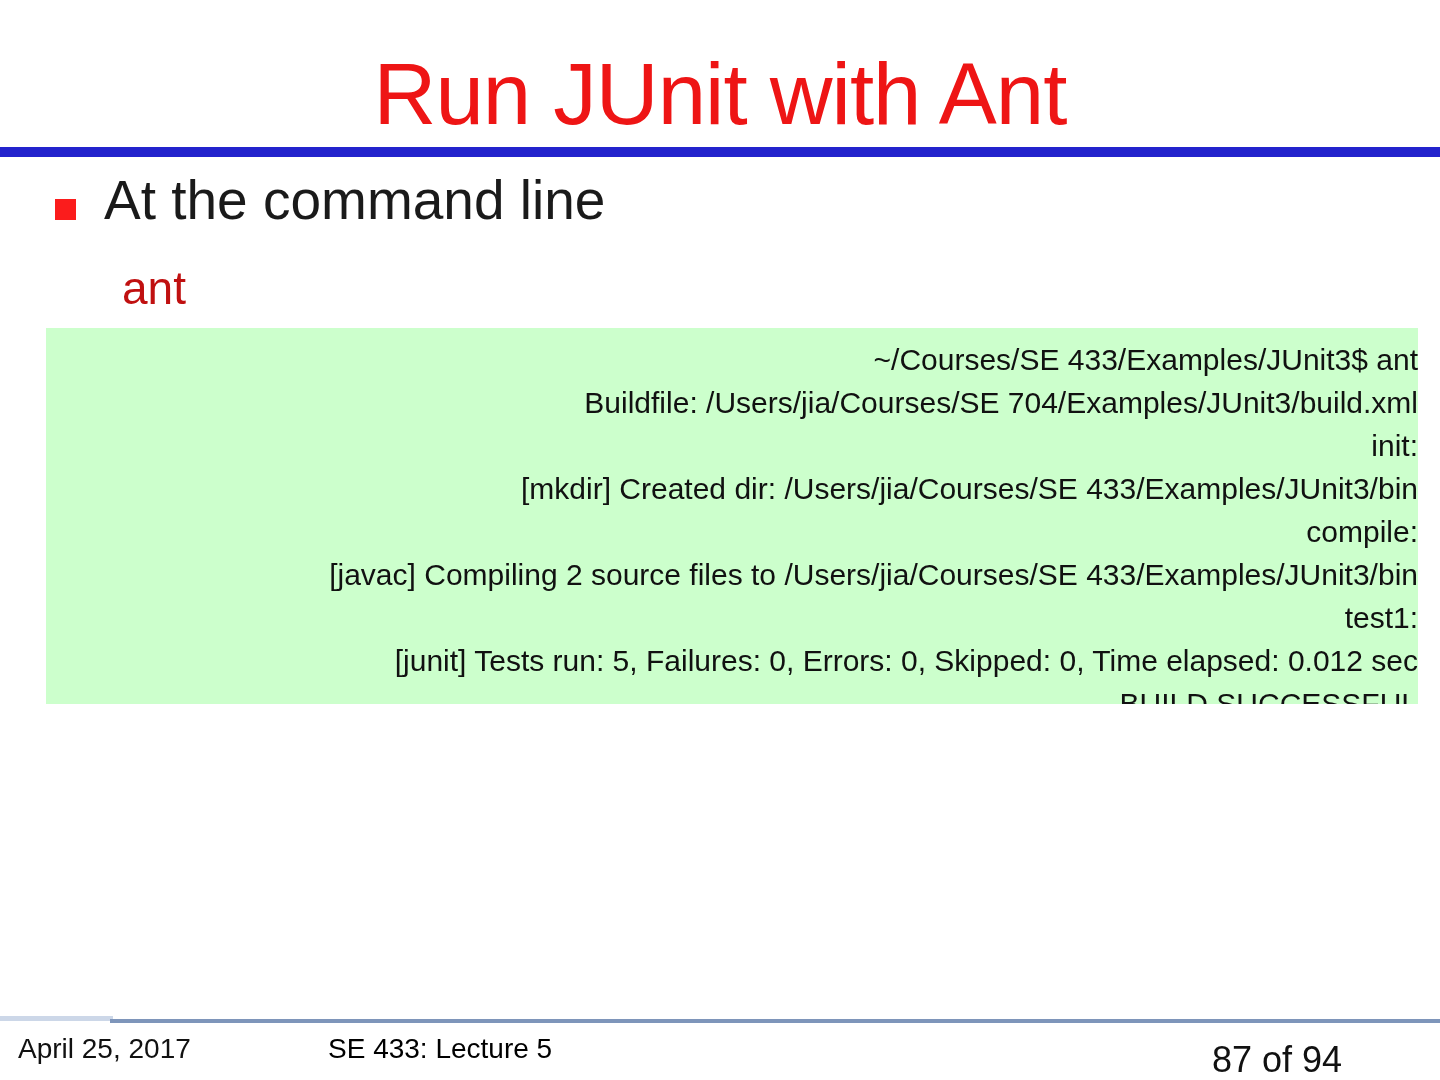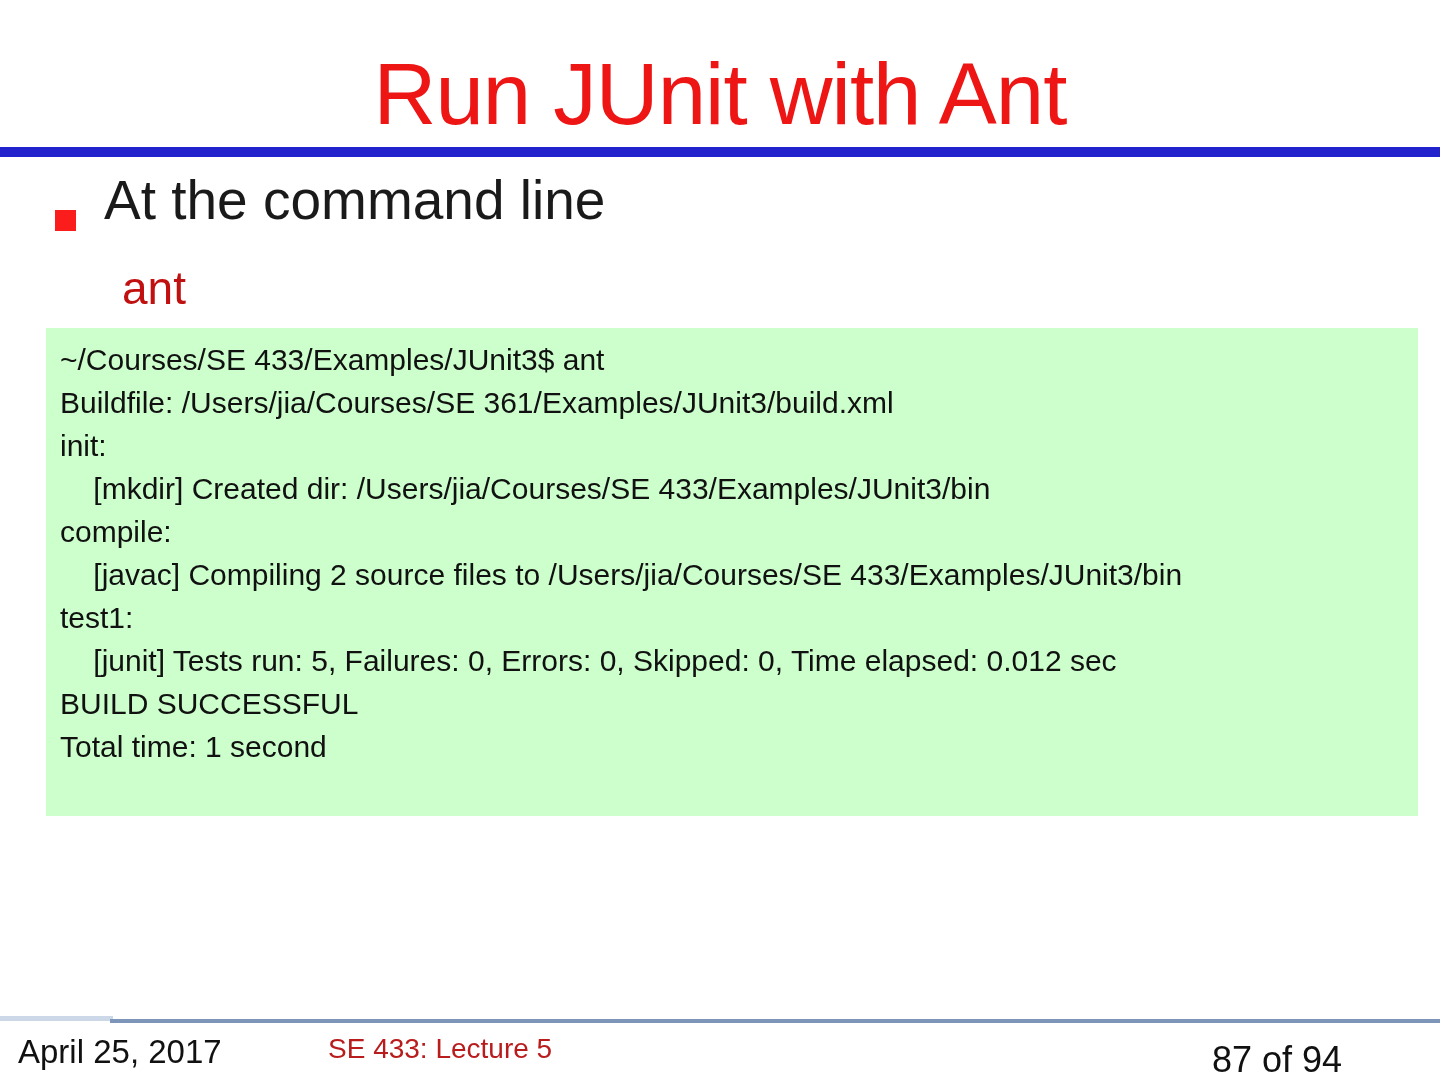--- a/index.html
+++ b/index.html
@@ -23,21 +23,21 @@
     position: absolute;
     top: 147px; left: 0;
     width: 1440px; height: 10px;
     background: #2323cd;
   }
 
   .bullet-row {
     position: absolute;
     top: 170px; left: 55px;
     display: flex;
-    align-items: flex-end;
+    align-items: center;
   }
   .bullet-square {
     width: 21px; height: 21px;
     background: #fb1c1c;
     margin-top: 19px;
     margin-right: 28px;
     flex: 0 0 auto;
   }
   .bullet-text {
     font-size: 55px;
@@ -51,24 +51,25 @@
     top: 248px; left: 122px;
     font-size: 46px;
     color: #c01010;
     white-space: nowrap;
     margin-top: 13px;
   }
 
   .terminal {
     position: absolute;
     top: 328px; left: 46px;
-    width: 1372px; height: 488px;
+    width: 1372px; height: 376px;
     background: #ccffcc;
     padding: 10px 0 0 14px;
     overflow: hidden;
+    text-align: right;
   }
   .terminal-line {
     font-size: 30px;
     line-height: 43px;
     color: #111111;
     white-space: pre;
   }
 
   .footer-rule { position: absolute; top: 1016px; left: 0; width: 1440px; height: 7px; }
   .footer-rule .seg-light {
@@ -77,25 +78,25 @@
     background: #ccd7e8;
   }
   .footer-rule .seg-dark {
     position: absolute; top: 3px; left: 110px;
     width: 1330px; height: 4px;
     background: #7e95ba;
   }
 
   .footer-date {
     position: absolute; top: 1033px; left: 18px;
-    font-size: 33px; color: #111111; white-space: nowrap;
+    font-size: 28px; color: #111111; white-space: nowrap;
   }
   .footer-course {
     position: absolute; top: 1033px; left: 328px;
-    font-size: 28px; color: #b91c1c; white-space: nowrap;
+    font-size: 28px; color: #000000; white-space: nowrap;
   }
   .page-number {
     position: absolute; top: 1039px; left: 1212px;
     font-size: 36px; color: #111111; white-space: nowrap;
   }
 </style>
 </head>
 <body>
 
 <div class="slide">
@@ -106,21 +107,21 @@
 
   <div class="bullet-row">
     <span class="bullet-square"></span>
     <span class="bullet-text">At the command line</span>
   </div>
 
   <div class="command-text">ant</div>
 
   <div class="terminal">
     <div class="terminal-line">~/Courses/SE 433/Examples/JUnit3$ ant</div>
-    <div class="terminal-line">Buildfile: /Users/jia/Courses/SE 361/Examples/JUnit3/build.xml</div>
+    <div class="terminal-line">Buildfile: /Users/jia/Courses/SE 704/Examples/JUnit3/build.xml</div>
     <div class="terminal-line">init:</div>
     <div class="terminal-line">    [mkdir] Created dir: /Users/jia/Courses/SE 433/Examples/JUnit3/bin</div>
     <div class="terminal-line">compile:</div>
     <div class="terminal-line">    [javac] Compiling 2 source files to /Users/jia/Courses/SE 433/Examples/JUnit3/bin</div>
     <div class="terminal-line">test1:</div>
     <div class="terminal-line">    [junit] Tests run: 5, Failures: 0, Errors: 0, Skipped: 0, Time elapsed: 0.012 sec</div>
     <div class="terminal-line">BUILD SUCCESSFUL</div>
     <div class="terminal-line">Total time: 1 second</div>
   </div>
 

